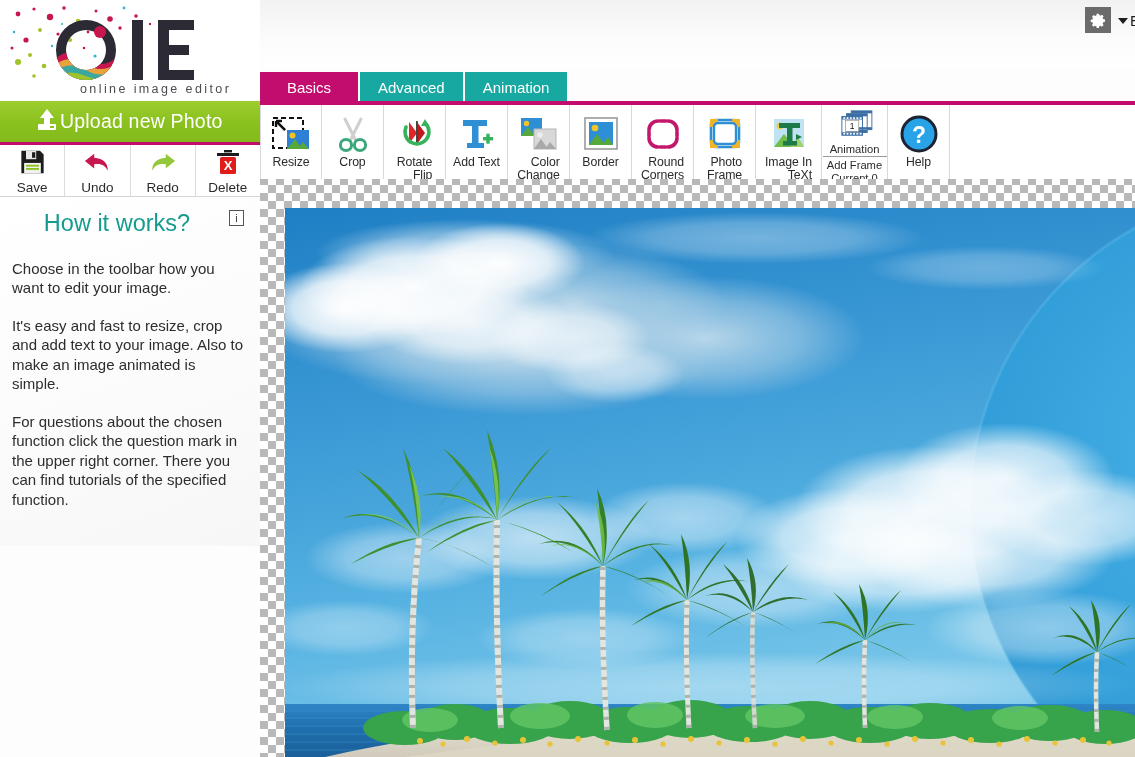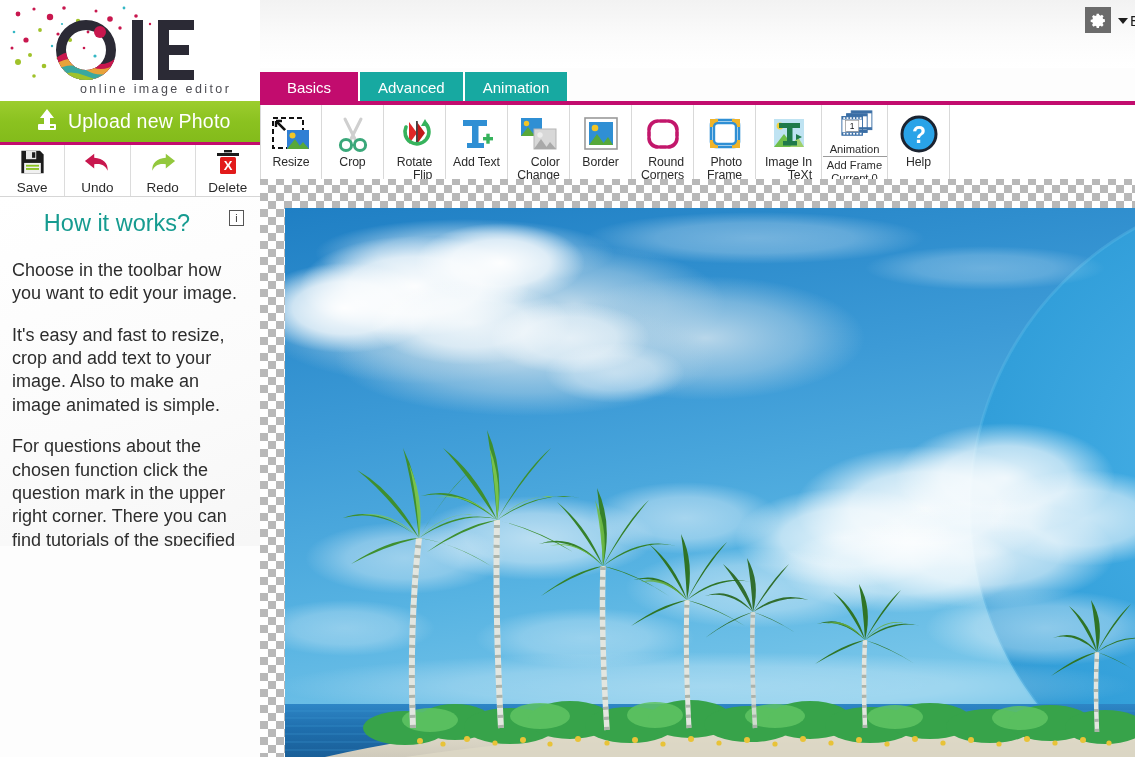--- a/index.html
+++ b/index.html
@@ -41,21 +41,21 @@
   }
   .logo-area {
     position:relative; width:260px; height:101px; background:#ffffff;
     overflow:hidden;
   }
   .logo-svg { position:absolute; left:0; top:0; }
 
   .upload-btn {
     position:relative; width:260px; height:44px;
     background:linear-gradient(180deg,#9ccd2e 0%,#8bc220 50%,#83bb1b 100%);
-    display:flex; align-items:center; gap:8px; padding-left:34px;
+    display:flex; align-items:center; gap:0; padding-left:34px;
     cursor:pointer; border-bottom:3px solid #c20c6e;
   }
   .upload-btn .lbl { color:#ffffff; font-size:19.5px; letter-spacing:.2px; }
 
   .action-row {
     display:flex; width:260px; height:52px; border-bottom:1px solid #d6d6d6;
     background:#ffffff;
   }
   .action-btn {
     flex:1; display:flex; flex-direction:column; align-items:center;
@@ -72,21 +72,21 @@
   .howto-title {
     text-align:center; font-size:23.5px; color:#169b90; font-weight:400;
     padding-right:22px; line-height:1.1;
   }
   .info-box {
     position:absolute; right:16px; top:13px; width:15px; height:16px;
     border:1px solid #555; display:flex; align-items:center; justify-content:center;
     font-size:10.5px; color:#333; background:#fff; cursor:pointer;
   }
   .howto p {
-    font-size:18px; color:#2d2d2d; line-height:1.30; margin-top:18px;
+    font-size:15px; color:#2d2d2d; line-height:1.30; margin-top:18px;
   }
   .howto p:first-of-type{ margin-top:22px; }
 
   
   .tabs {
     position:absolute; left:260px; top:72px; height:31px;
     display:flex; align-items:center;
   }
   .tab {
     height:31px; display:flex; align-items:center; justify-content:center;

